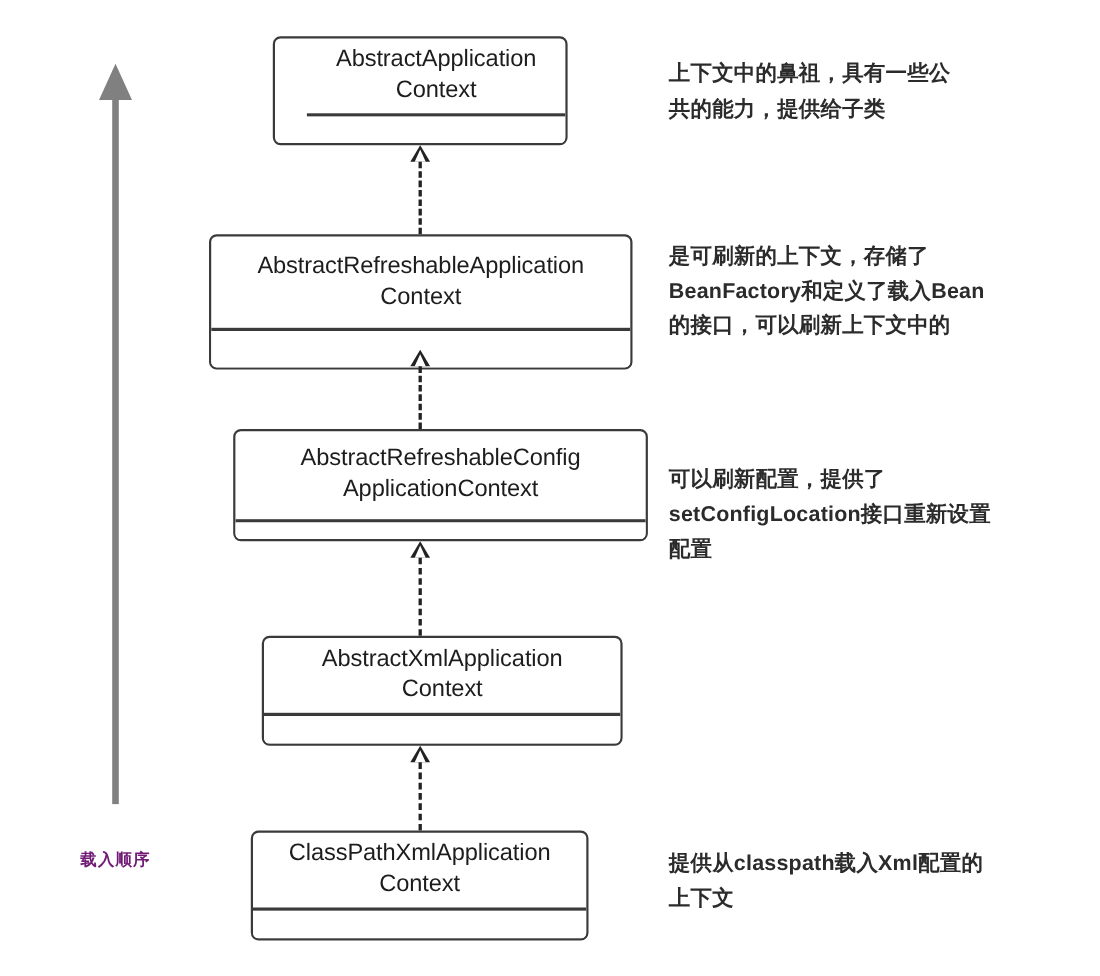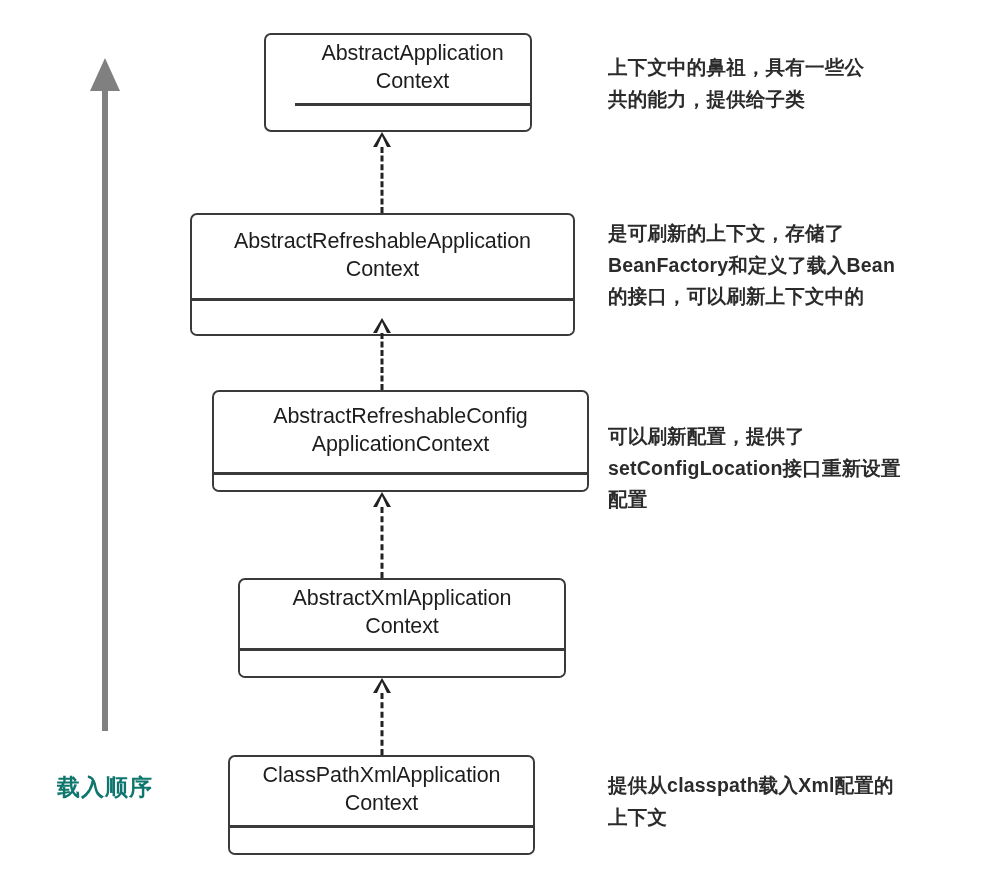--- a/index.html
+++ b/index.html
@@ -107,22 +107,22 @@
     height: 0;
     border-left: 15px solid transparent;
     border-right: 15px solid transparent;
     border-bottom: 33px solid #808080;
     transform: translateX(-50%);
   }
   .order-arrow-label {
     position: absolute;
     transform: translateX(-50%);
     white-space: nowrap;
-    color: #0f766e;
-    font-size: 23px;
+    color: #701a75;
+    font-size: 15px;
     font-weight: bold;
     letter-spacing: 1px;
   }
 
   
   .annotation {
     position: absolute;
     text-align: left;
     color: #2b2b2b;
     font-size: 19.5px;
@@ -134,21 +134,21 @@
 </style>
 </head>
 <body>
 
 <div id="diagram-canvas">
 
   <div class="order-arrow-head" style="left:105px; top:58px;"></div>
   <div class="order-arrow-shaft" style="left:105px; top:88px; height:643px;"></div>
   <div class="order-arrow-label" style="left:105px; top:772px;">载入顺序</div>
 
-  <div class="uml-box" style="left:264px; top:33px; width:268px; height:99px;padding-left:29px;">
+  <div class="uml-box" style="left:248px; top:33px; width:268px; height:99px;padding-left:29px;">
     <div class="uml-title" style="height:68px;">AbstractApplication
 Context</div>
     <div class="uml-sep"></div>
     <div class="uml-body"></div>
   </div>
 
   <div class="connector" style="left:382px; top:132px; height:81px;">
     <div class="tri"></div>
     <div class="tri-inner"></div>
     <div class="dash" style="height:66px;"></div>

